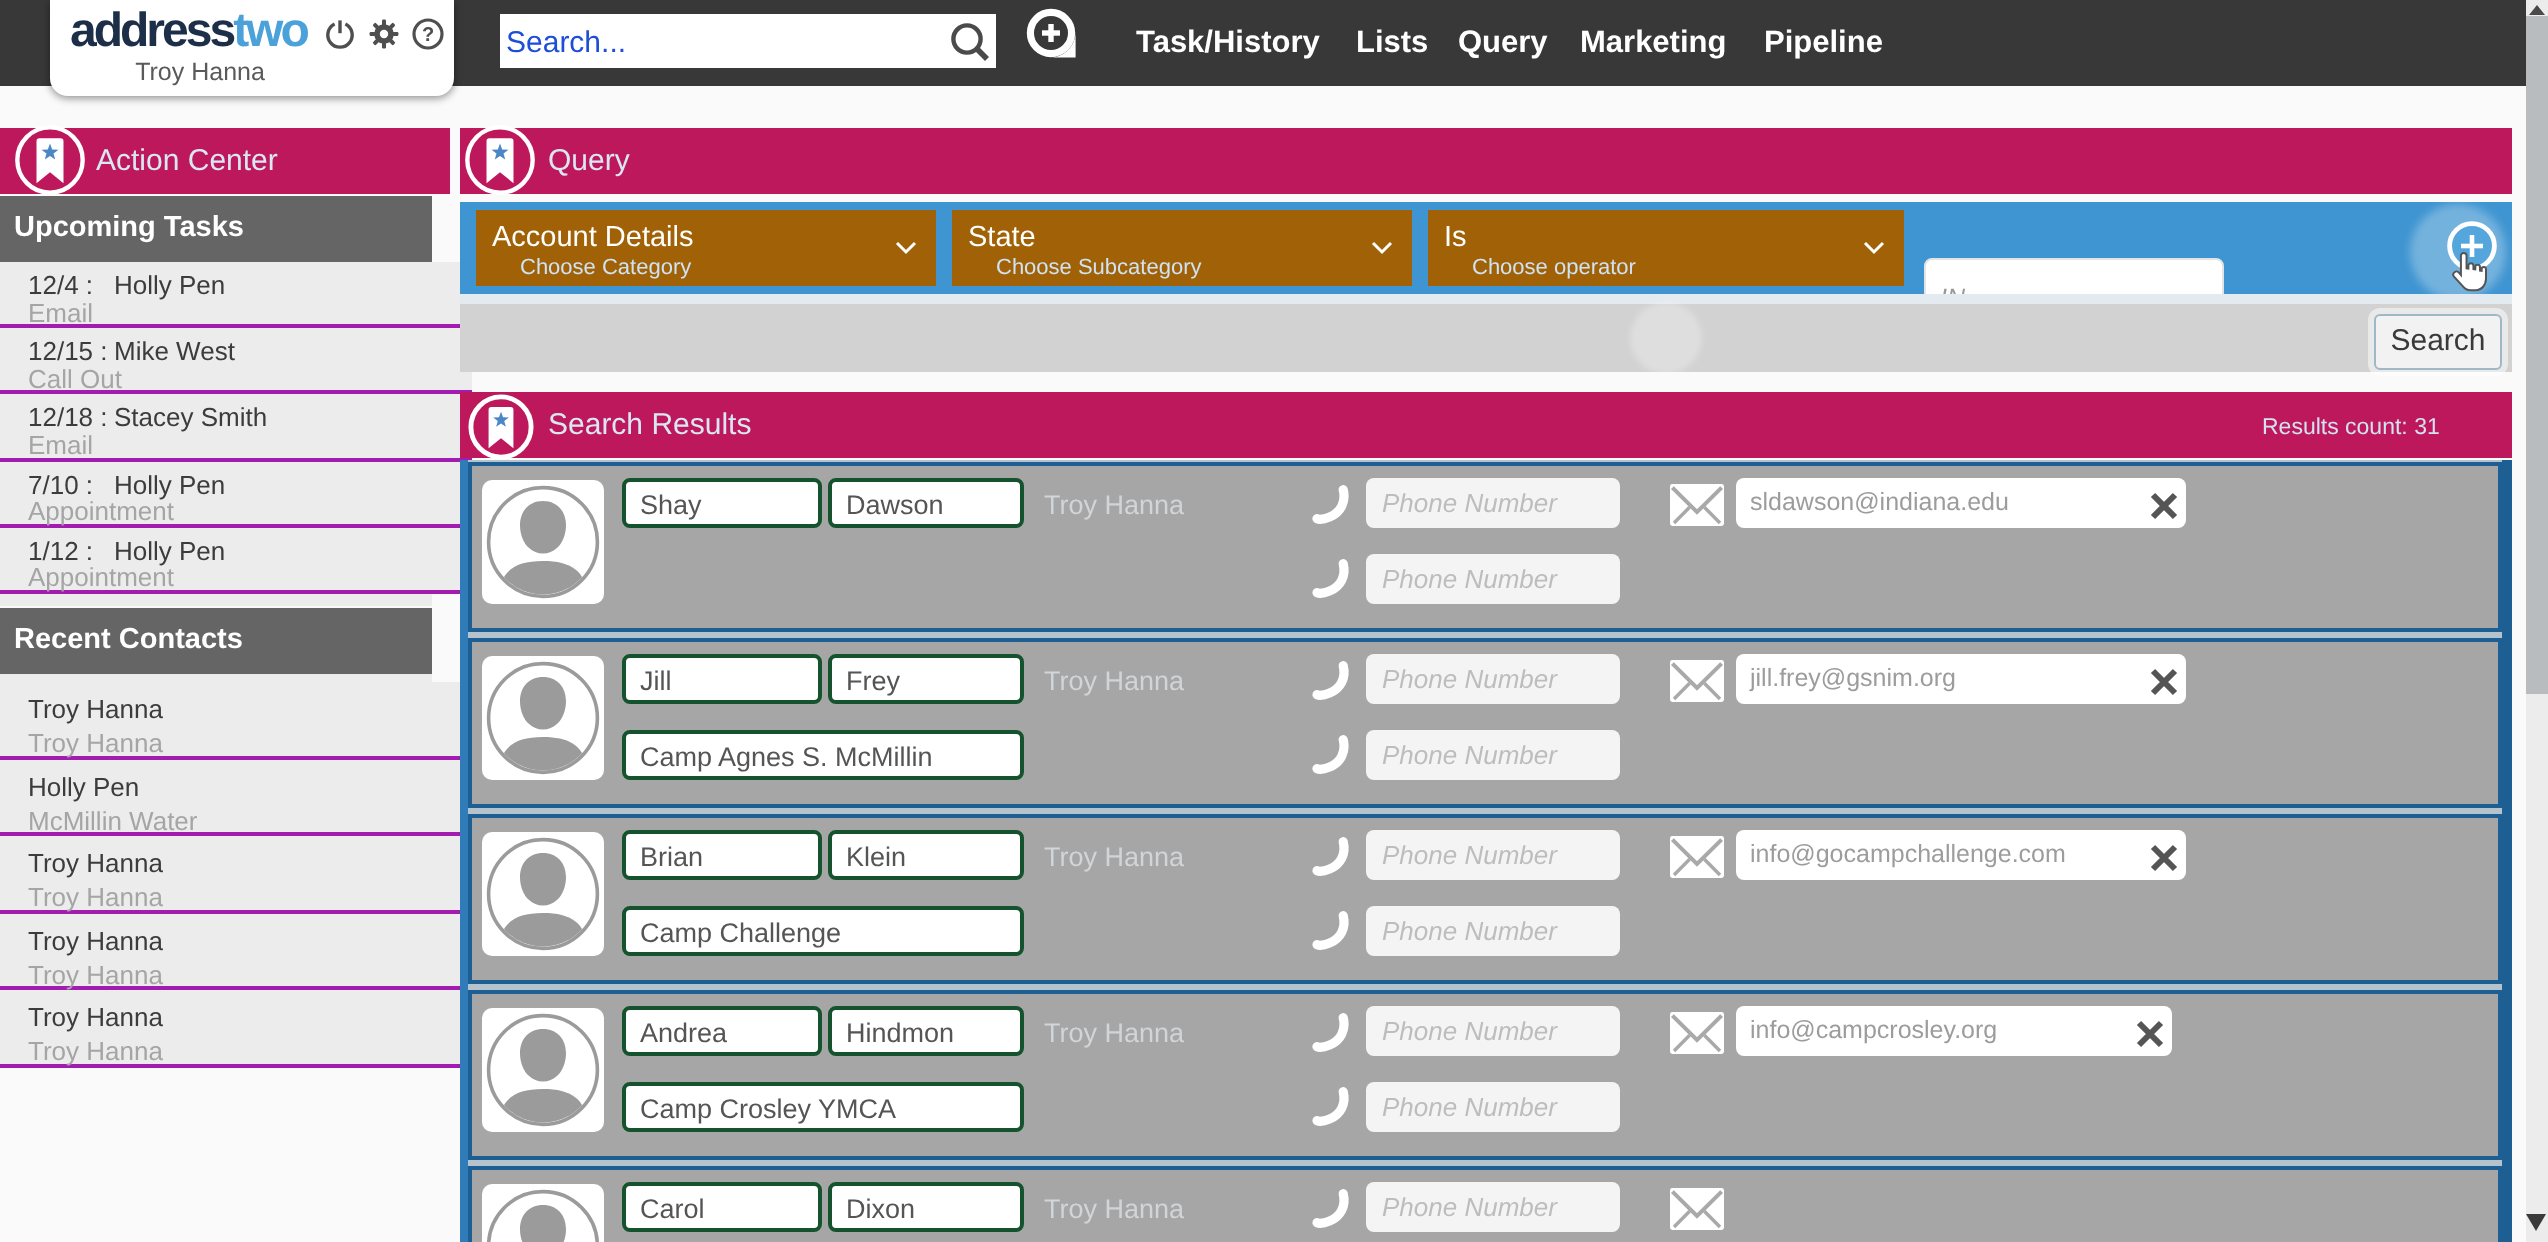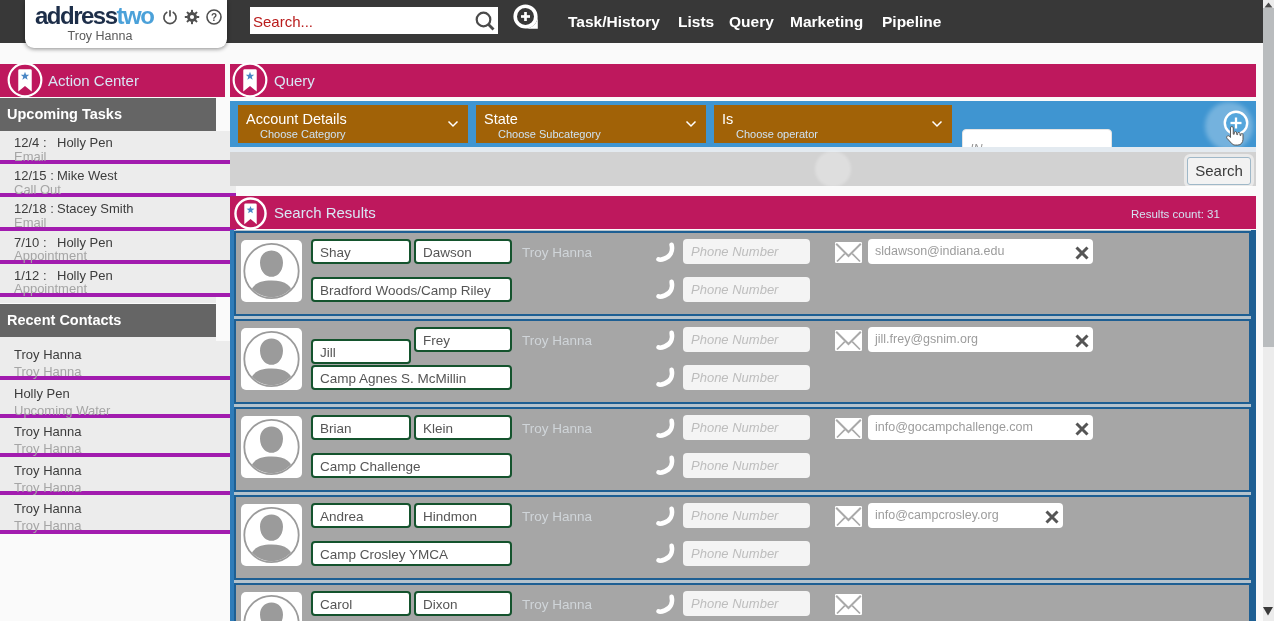--- a/index.html
+++ b/index.html
@@ -3,35 +3,35 @@
 <meta charset="utf-8">
 <style>
   * { margin:0; padding:0; box-sizing:border-box; }
   html,body { width:1274px; height:621px; overflow:hidden; }
   body { font-family:"Liberation Sans", sans-serif; background:#fafafa; position:relative; }
   .abs { position:absolute; }
 
   
   #topbar { left:0; top:0; width:1263px; height:43px; background:#383838; }
   #searchbox { left:250px; top:7px; width:248px; height:27px; background:#fff; }
-  #searchph { left:253px; top:13px; font-size:15px; color:#b91c1c;text-align:center; }
+  #searchph { left:253px; top:13px; font-size:15px; color:#1d4ed8;text-align:center; }
   .nav { top:1px; height:41px; line-height:41px; color:#fff; font-size:15.5px; font-weight:600; }
 
   
   #logocard { left:25px; top:0; width:202px; height:48px; background:#fff; border-radius:0 0 9px 9px; box-shadow:0 1px 4px rgba(0,0,0,.45); }
   #logotxt { left:35px; top:2px; font-size:24px; font-weight:bold; letter-spacing:-1.5px; color:#1d2e49; }
   #logotxt .two { color:#4ba1d9; }
   #troyh { left:40px; top:29px; width:120px; text-align:center; font-size:12.5px; color:#5a5a5a; }
 
   
   .bluehdr { background:#be185d; height:33px; color:#d9e7f5; font-size:15px; line-height:33px; }
   .grayhdr { background:#656565; height:33px; color:#fff; font-size:14.5px; font-weight:600; line-height:33px; padding-left:7px; width:216px; }
 
   
-  .srow { position:relative; background:#ececec; border-bottom:4px solid #a21caf; width:236px; box-sizing:border-box; }
+  .srow { position:relative; background:#ececec; border-bottom:2px solid #a21caf; width:236px; box-sizing:border-box; }
   .srow .l1 { position:absolute; left:14px; top:4px; font-size:13px; color:#3c3c3c; white-space:pre; }
   .srow .dt { display:inline-block; width:43px; }
   .srow .l2 { position:absolute; left:14px; top:17.5px; font-size:13px; color:#a5a5a5; }
 
   
   #qband { left:230px; top:101px; width:1026px; height:46px; background:#3f95d1; }
   .dd { position:absolute; top:4px; height:38px; width:230px; background:#a16207; color:#fff; }
   .dd .m { position:absolute; left:8px; top:6px; font-size:14.5px; }
   .dd .s { position:absolute; left:22px; top:23px; font-size:11px; color:#cfe3f3; }
   .dd svg { position:absolute; right:8px; top:12px; }
@@ -140,21 +140,21 @@
   </div>
   <div class="abs grayhdr" style="left:0;top:304px">Recent Contacts</div>
   <div class="abs" id="contactlist" style="left:0;top:337px">
     <div style="background:#ececec;height:4px;width:216px"></div>
     <div class="srow" style="height:38.6px">
       <span class="l1" style="top:6px">Troy Hanna</span>
       <span class="l2" style="top:23px">Troy Hanna</span>
     </div>
     <div class="srow" style="height:38.6px">
       <span class="l1" style="top:6px">Holly Pen</span>
-      <span class="l2" style="top:23px">Upcoming Water</span>
+      <span class="l2" style="top:23px">McMillin Water</span>
     </div>
     <div class="srow" style="height:38.6px">
       <span class="l1" style="top:6px">Troy Hanna</span>
       <span class="l2" style="top:23px">Troy Hanna</span>
     </div>
     <div class="srow" style="height:38.6px">
       <span class="l1" style="top:6px">Troy Hanna</span>
       <span class="l2" style="top:23px">Troy Hanna</span>
     </div>
     <div class="srow" style="height:38.6px">
@@ -241,38 +241,37 @@
         </svg></div>
     <div class="pinp" style="left:447px;top:6px;width:127px">Phone Number</div>
     <div style="position:absolute;left:599px;top:9px"><svg width="27" height="21" viewBox="0 0 27 21">
           <rect x="0" y="0" width="27" height="21" rx="1.2" fill="#fff"></rect>
           <path d="M1.2 1.8 L13.5 14 L25.8 1.8" fill="none" stroke="#a9a9a9" stroke-width="2"></path>
           <path d="M2 19.5 L9.8 11.6 M25 19.5 L17.2 11.6" fill="none" stroke="#a9a9a9" stroke-width="1.7"></path>
         </svg></div>
     <div class="einp" style="left:632px;top:6px;width:225px">sldawson@indiana.edu<span style="position:absolute;right:4px;top:5px"><svg width="14" height="14" viewBox="0 0 14 14">
             <path d="M1.5 1.5 L12.5 12.5 M12.5 1.5 L1.5 12.5" stroke="#555" stroke-width="3"></path>
           </svg></span></div>
-    <div class="inp" style="left:75px;top:44px;width:201px">Bradford Woods/Camp Riley</div>
     <div style="position:absolute;left:419px;top:46px"><svg width="23" height="23" viewBox="0 0 23 23">
           <path d="M16.6 2.8 C 18.1 8.9, 15.4 14.3, 9.8 16.5 C 7.1 17.6, 4.6 17.9, 3.5 17.3" fill="none" stroke="#fff" stroke-width="4.6" stroke-linecap="round"></path>
         </svg></div>
     <div class="pinp" style="left:447px;top:44px;width:127px">Phone Number</div>
   </div>
     <div class="card" style="top:89px">
     <div class="avatar"><svg width="61" height="62" viewBox="0 0 61 62">
           <circle cx="30.5" cy="31" r="27.2" fill="none" stroke="#9b9b9b" stroke-width="1.8"></circle>
           <clipPath id="c">
             <circle cx="30.5" cy="31" r="26.3"></circle>
           </clipPath>
           <g clip-path="url(#c)" fill="#9b9b9b">
             <path d="M30.5 10.5 c7 0 11.5 5 11.5 12.2 0 4.5-1.8 8.8-4.4 11.2 -2 1.8-4.4 2.9-7.1 2.9 -2.7 0-5.1-1.1-7.1-2.9 -2.6-2.4-4.4-6.7-4.4-11.2 0-7.2 4.5-12.2 11.5-12.2 z"></path>
             <path d="M8 62 C8 47 14.5 40.5 30.5 40.5 C46.5 40.5 53 47 53 62 Z"></path>
           </g>
         </svg></div>
-    <div class="inp" style="left:75px;top:18px;width:100px">Jill</div>
+    <div class="inp" style="left:75px;top:6px;width:100px">Jill</div>
     <div class="inp" style="left:178px;top:6px;width:98px">Frey</div>
     <div class="troy" style="left:286px;top:12px">Troy Hanna</div>
     <div style="position:absolute;left:419px;top:9px"><svg width="23" height="23" viewBox="0 0 23 23">
           <path d="M16.6 2.8 C 18.1 8.9, 15.4 14.3, 9.8 16.5 C 7.1 17.6, 4.6 17.9, 3.5 17.3" fill="none" stroke="#fff" stroke-width="4.6" stroke-linecap="round"></path>
         </svg></div>
     <div class="pinp" style="left:447px;top:6px;width:127px">Phone Number</div>
     <div style="position:absolute;left:599px;top:9px"><svg width="27" height="21" viewBox="0 0 27 21">
           <rect x="0" y="0" width="27" height="21" rx="1.2" fill="#fff"></rect>
           <path d="M1.2 1.8 L13.5 14 L25.8 1.8" fill="none" stroke="#a9a9a9" stroke-width="2"></path>
           <path d="M2 19.5 L9.8 11.6 M25 19.5 L17.2 11.6" fill="none" stroke="#a9a9a9" stroke-width="1.7"></path>
@@ -334,21 +333,21 @@
     <div class="troy" style="left:286px;top:12px">Troy Hanna</div>
     <div style="position:absolute;left:419px;top:9px"><svg width="23" height="23" viewBox="0 0 23 23">
           <path d="M16.6 2.8 C 18.1 8.9, 15.4 14.3, 9.8 16.5 C 7.1 17.6, 4.6 17.9, 3.5 17.3" fill="none" stroke="#fff" stroke-width="4.6" stroke-linecap="round"></path>
         </svg></div>
     <div class="pinp" style="left:447px;top:6px;width:127px">Phone Number</div>
     <div style="position:absolute;left:599px;top:9px"><svg width="27" height="21" viewBox="0 0 27 21">
           <rect x="0" y="0" width="27" height="21" rx="1.2" fill="#fff"></rect>
           <path d="M1.2 1.8 L13.5 14 L25.8 1.8" fill="none" stroke="#a9a9a9" stroke-width="2"></path>
           <path d="M2 19.5 L9.8 11.6 M25 19.5 L17.2 11.6" fill="none" stroke="#a9a9a9" stroke-width="1.7"></path>
         </svg></div>
-    <div class="einp" style="left:632px;top:6px;width:195px">info@campcrosley.org<span style="position:absolute;right:4px;top:5px"><svg width="14" height="14" viewBox="0 0 14 14">
+    <div class="einp" style="left:632px;top:6px;width:218px">info@campcrosley.org<span style="position:absolute;right:4px;top:5px"><svg width="14" height="14" viewBox="0 0 14 14">
             <path d="M1.5 1.5 L12.5 12.5 M12.5 1.5 L1.5 12.5" stroke="#555" stroke-width="3"></path>
           </svg></span></div>
     <div class="inp" style="left:75px;top:44px;width:201px">Camp Crosley YMCA</div>
     <div style="position:absolute;left:419px;top:46px"><svg width="23" height="23" viewBox="0 0 23 23">
           <path d="M16.6 2.8 C 18.1 8.9, 15.4 14.3, 9.8 16.5 C 7.1 17.6, 4.6 17.9, 3.5 17.3" fill="none" stroke="#fff" stroke-width="4.6" stroke-linecap="round"></path>
         </svg></div>
     <div class="pinp" style="left:447px;top:44px;width:127px">Phone Number</div>
   </div>
     <div class="card" style="top:353px">
     <div class="avatar"><svg width="61" height="62" viewBox="0 0 61 62">

